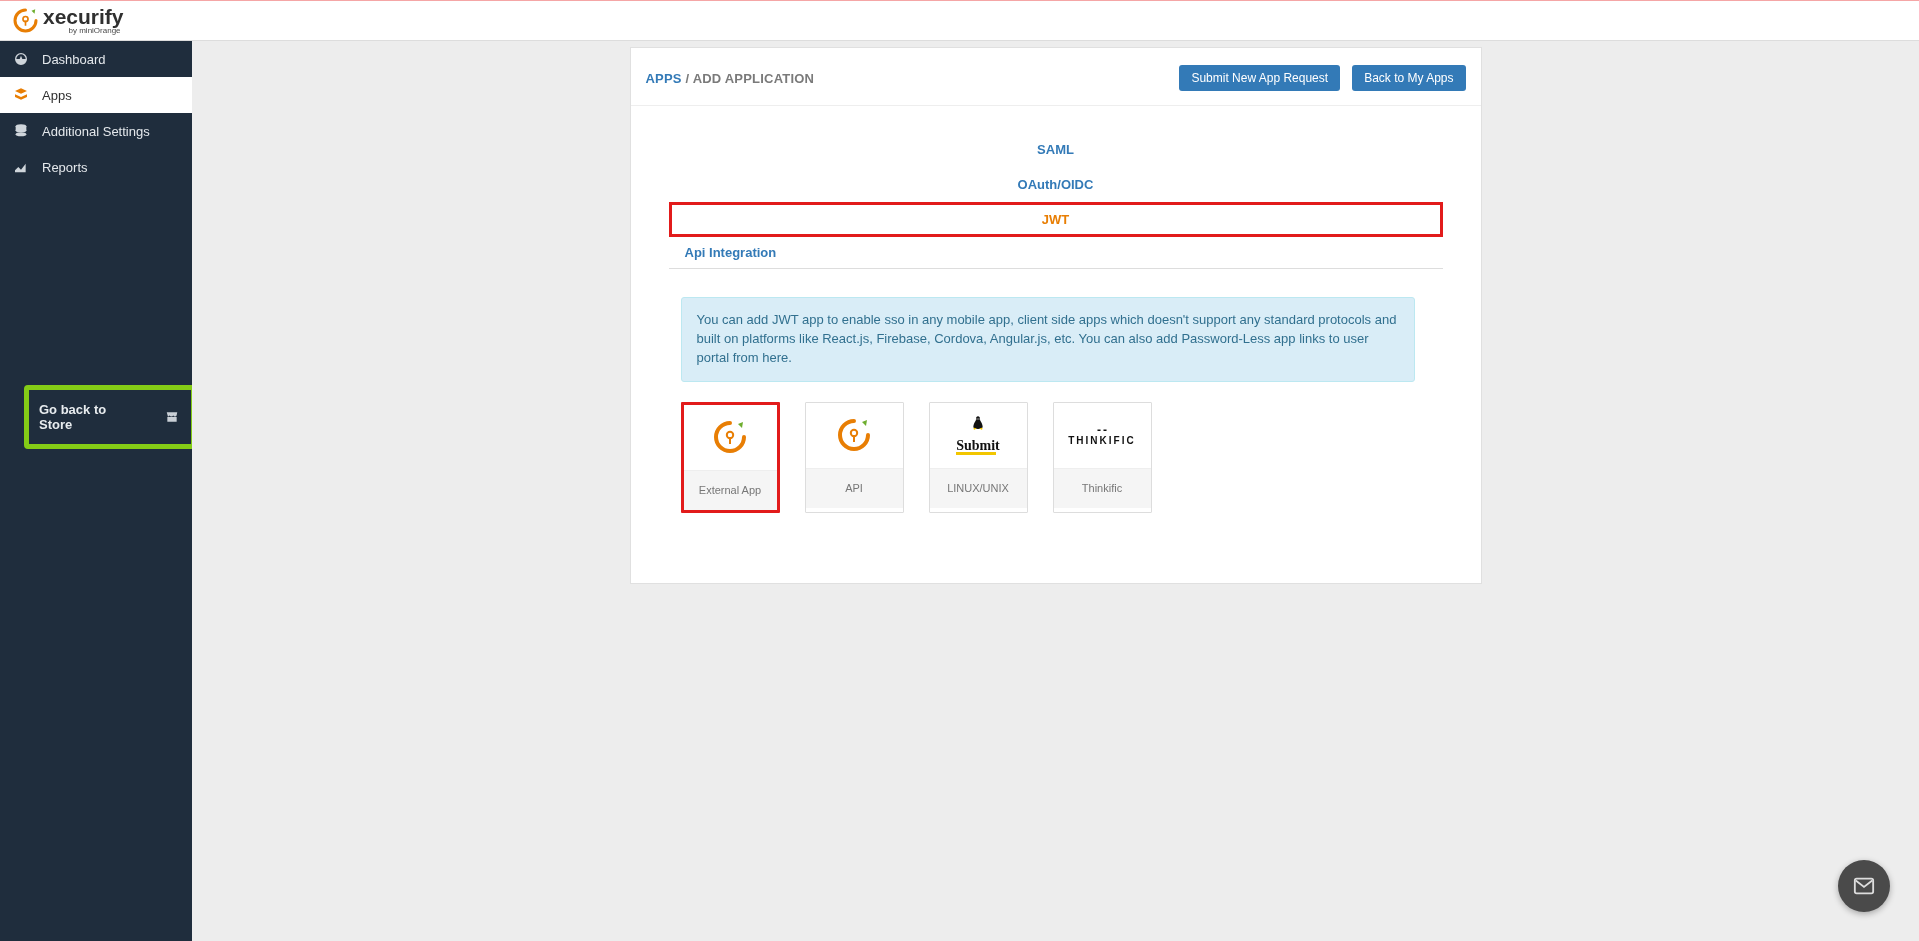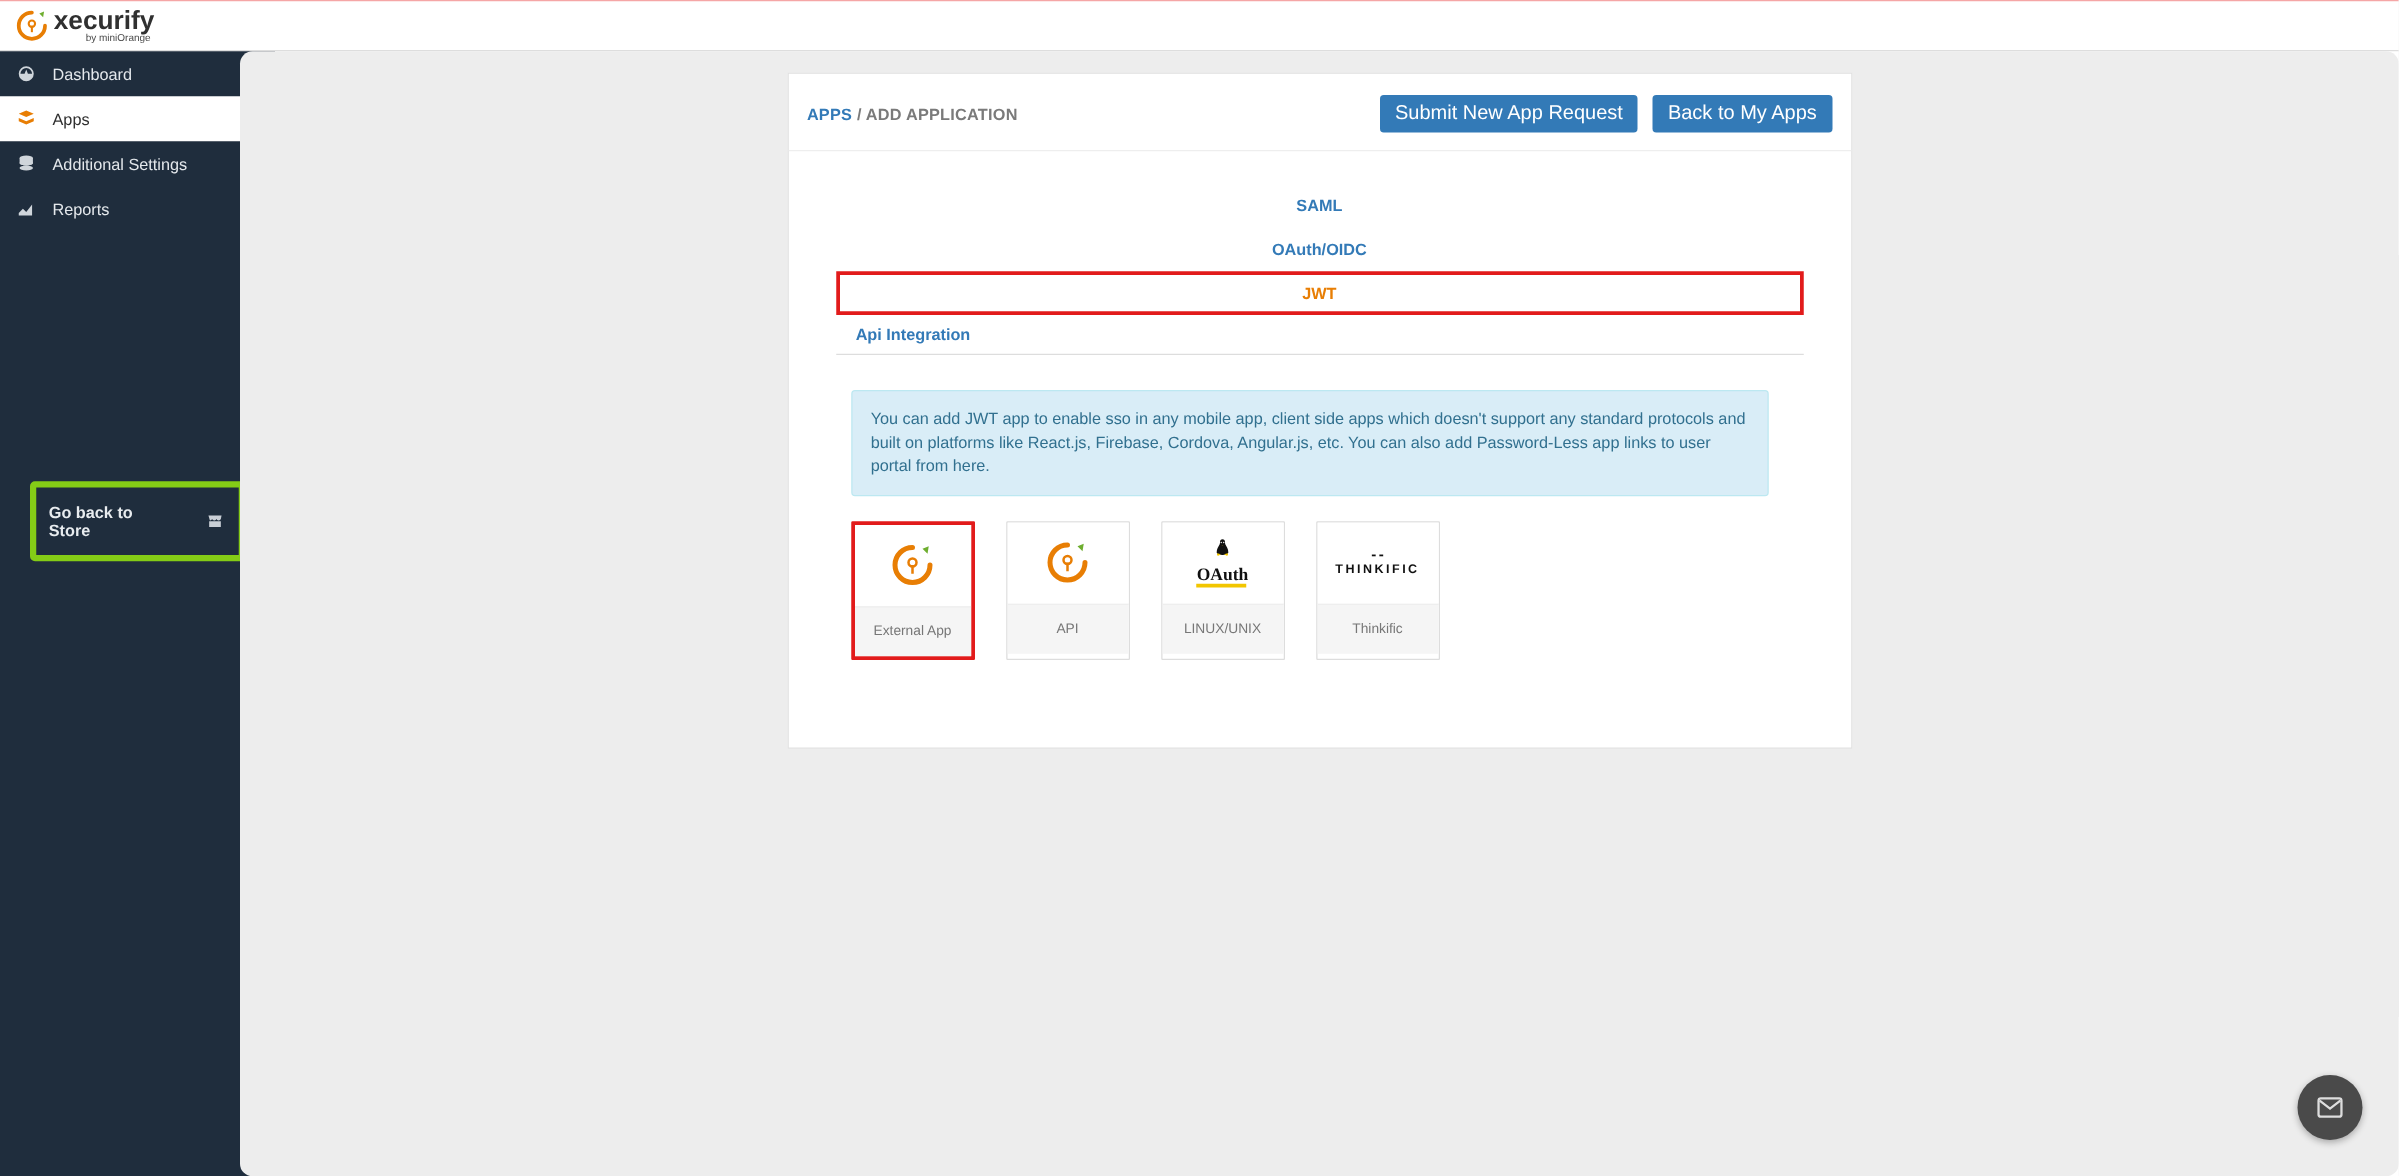--- a/index.html
+++ b/index.html
@@ -18,27 +18,27 @@
 .nav-item{display:flex;align-items:center;gap:12px;padding:9px 12px;cursor:pointer;font-size:13px;color:#e4e8ec;}
 .nav-item.active{background:#fff;color:#303030;}
 .nav-item.active .nav-icon svg{fill:#e87e04;}
 .nav-icon{width:18px;height:18px;display:flex;align-items:center;justify-content:center;}
 .nav-icon svg{fill:#cfd5db;}
 
 .back-store{margin:200px 24px 0;border:5px solid #84cc16;border-radius:4px;padding:12px 10px;display:flex;align-items:center;justify-content:center;gap:20px;cursor:pointer;color:#e8ecef;font-weight:600;font-size:13px;}
 .back-store svg{fill:#c9cfd6;}
 
 
-.main{position:absolute;top:41px;left:192px;right:0;bottom:0;background:#ededed;padding-top:17px;border-radius:10px;}
+.main{position:absolute;top:41px;left:192px;right:0;bottom:0;background:#ededed;padding-top:6px;}
 .panel{width:852px;margin:0 auto;background:#fff;border:1px solid #e0e0e0;}
 .panel-head{display:flex;align-items:center;justify-content:space-between;padding:17px 15px 14px 15px;border-bottom:1px solid #eee;}
 .crumbs{font-size:13px;font-weight:700;color:#7a7a7a;letter-spacing:.2px;}
 .crumbs a{color:#337ab7;}
 .head-btns{display:flex;gap:12px;}
-.btn{background:#337ab7;color:#fff;border:none;border-radius:3px;padding:6px 12px;font-size:16px;cursor:pointer;}
+.btn{background:#337ab7;color:#fff;border:none;border-radius:3px;padding:6px 12px;font-size:12px;cursor:pointer;}
 .panel-body{padding:26px 38px 70px 38px;}
 
 .tabs{display:flex;flex-wrap:wrap;border-bottom:1px solid #ddd;margin-bottom:28px;flex-direction:column;}
 .tab{padding:10px 16px;min-width:255px;text-align:center;font-weight:700;color:#337ab7;cursor:pointer;font-size:13px;}
 .tab.api{min-width:auto;text-align:left;padding:8px 16px 8px 16px;}
 .tab.active{color:#e87e04;border:3px solid #e21b1b;border-bottom-width:3px;}
 
 .info-box{background:#d9edf7;border:1px solid #bce8f1;border-radius:3px;padding:13px 15px;margin:0 28px 20px 12px;color:#31708f;font-size:13px;line-height:1.45;}
 
 .cards{display:flex;gap:25px;margin-left:12px;}
@@ -177,21 +177,21 @@
         <div class="card">
           <div class="card-icon">
             <div style="text-align:center;">
               <svg viewBox="0 0 24 30" width="18" height="20">
                   <path d="M12 2c-2 0-3 1.5-3 3.5 0 1 0 2-.5 3C7 11 5 14 5 18c0 2 3 3 7 3s7-1 7-3c0-4-2-7-3.5-9.5C15 7.5 15 6.5 15 5.5 15 3.5 14 2 12 2z" fill="#111"></path>
                   <ellipse cx="10.5" cy="6" rx=".8" ry="1" fill="#fff"></ellipse>
                   <ellipse cx="13.5" cy="6" rx=".8" ry="1" fill="#fff"></ellipse>
                   <path d="M10 8.5c.8 1 3.2 1 4 0-.6 1.3-3.4 1.3-4 0z" fill="#f2c600"></path>
                   <path d="M6 19c-1 1-1 3 1 3l3-2-4-1zm12 0l-4 1 3 2c2 0 2-2 1-3z" fill="#f2c600"></path>
                 </svg>
-              <div class="linux-text">OAuth</div>
+              <div class="linux-text">Submit</div>
               <span class="linux-under"></span>
             </div>
           </div>
           <div class="card-label">LINUX/UNIX</div>
         </div>
 
         <div class="card">
           <div class="card-icon">
             <span class="thinkific-text"><span class="dash">--</span><br>THINKIFIC</span>
           </div>

